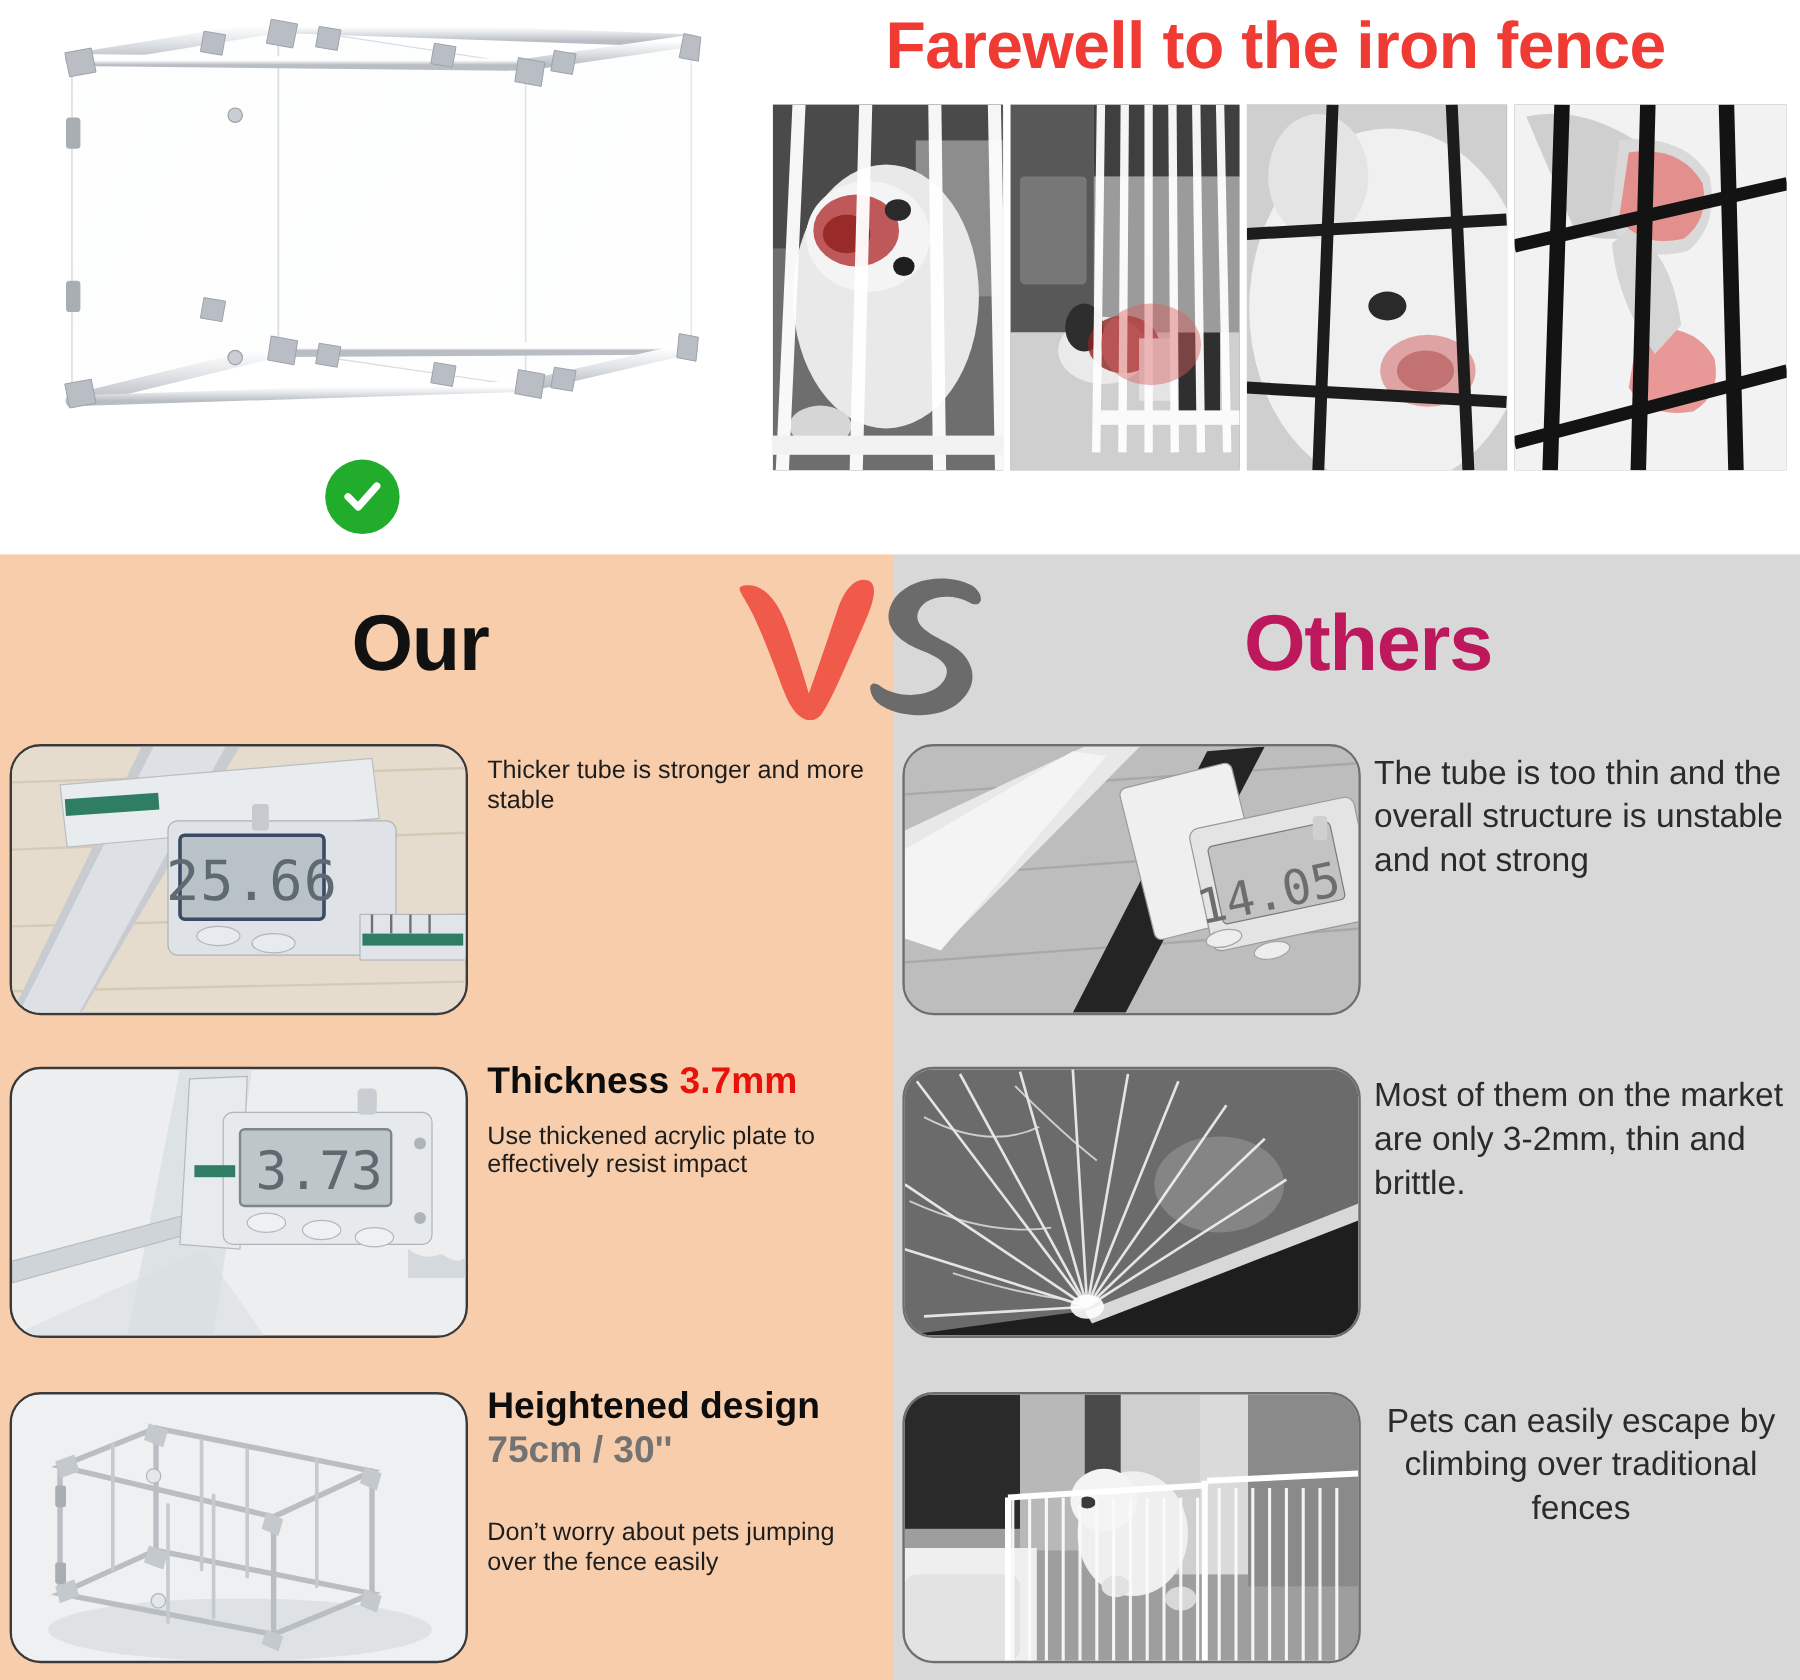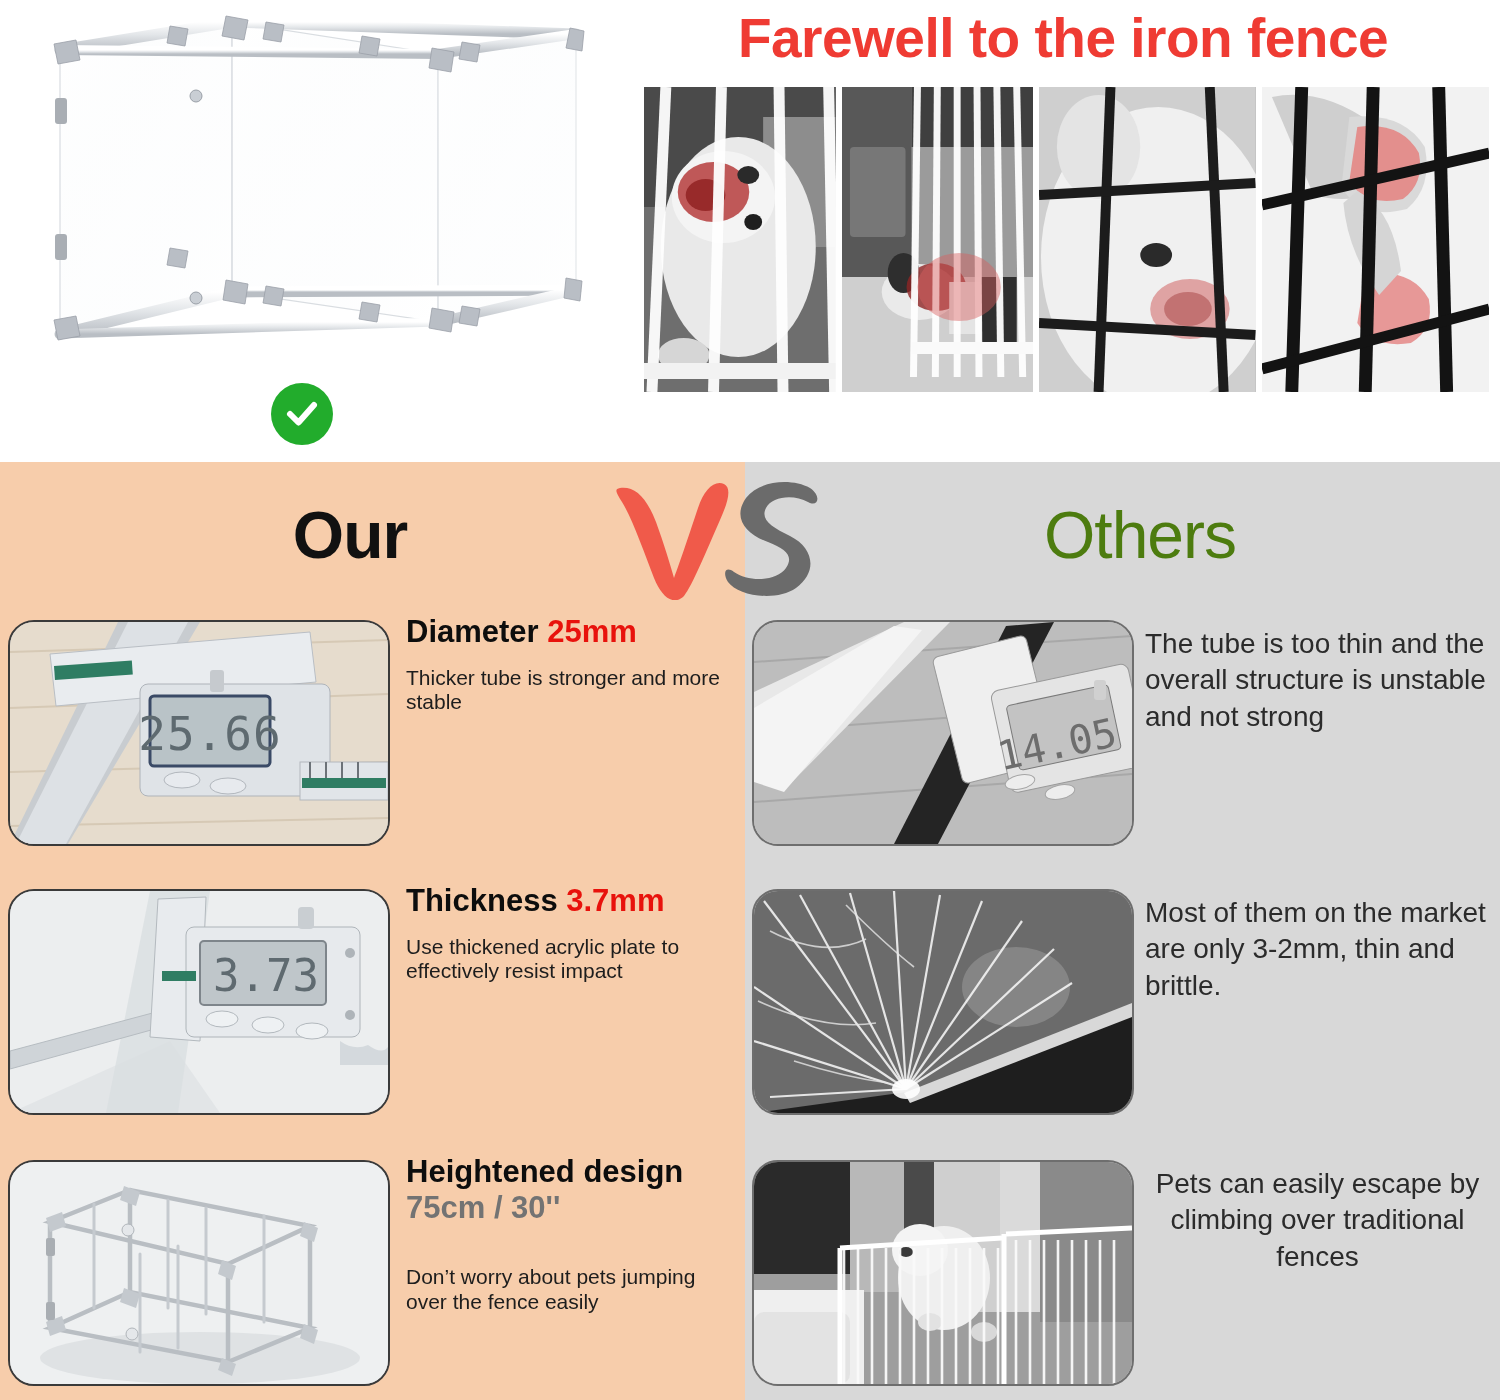--- a/index.html
+++ b/index.html
@@ -42,21 +42,21 @@
   .col-right{position:absolute;left:745px;top:0;width:755px;height:938px;background:#d8d8d8;}
 
   .hdr-our{
     position:absolute;left:0;top:28px;width:700px;height:90px;
     display:flex;align-items:center;justify-content:center;
     font-size:66px;font-weight:bold;color:#111;letter-spacing:-1px;
   }
   .hdr-others{
     position:absolute;left:790px;top:28px;width:700px;height:90px;
     display:flex;align-items:center;justify-content:center;
-    font-size:66px;font-weight:normal;color:#4d7c0f;letter-spacing:-1px;
+    font-size:66px;font-weight:bold;color:#be185d;letter-spacing:-1px;
   }
   .vs-mark{position:absolute;left:594px;top:10px;width:270px;height:128px;}
 
   
   .row{position:absolute;left:0;width:1500px;height:265px;}
   .r1{top:146px;}.r2{top:415px;}.r3{top:686px;}
 
   .thumb{
     position:absolute;width:378px;height:222px;border-radius:26px;overflow:hidden;
     border:2px solid #3a3a3a;background:#cfcfcf;
@@ -294,23 +294,20 @@
           <g stroke="#6c7278" stroke-width="2">
             <line x1="300" y1="140" x2="300" y2="156"></line>
               <line x1="316" y1="140" x2="316" y2="156"></line>
             <line x1="332" y1="140" x2="332" y2="156"></line>
               <line x1="348" y1="140" x2="348" y2="156"></line>
           </g>
           <rect x="200" y="48" width="14" height="22" rx="3" fill="#c6cace"></rect>
         </svg>
       </div>
       <div class="txt-l">
-        <div class="feat-title">
-          <span>Diameter </span><span class="hl">25mm</span>
-        </div>
         <div class="feat-desc tight">Thicker tube is stronger and more stable</div>
       </div>
 
       <div class="thumb thumb-r">
         <svg class="fill gray" viewBox="0 0 378 222" preserveAspectRatio="none">
           <rect width="378" height="222" fill="#bdbdbd"></rect>
           <g stroke="#a8a8a8" stroke-width="2">
             <line x1="0" y1="40" x2="378" y2="14"></line>
               <line x1="0" y1="110" x2="378" y2="82"></line>
             <line x1="0" y1="180" x2="378" y2="152"></line>

